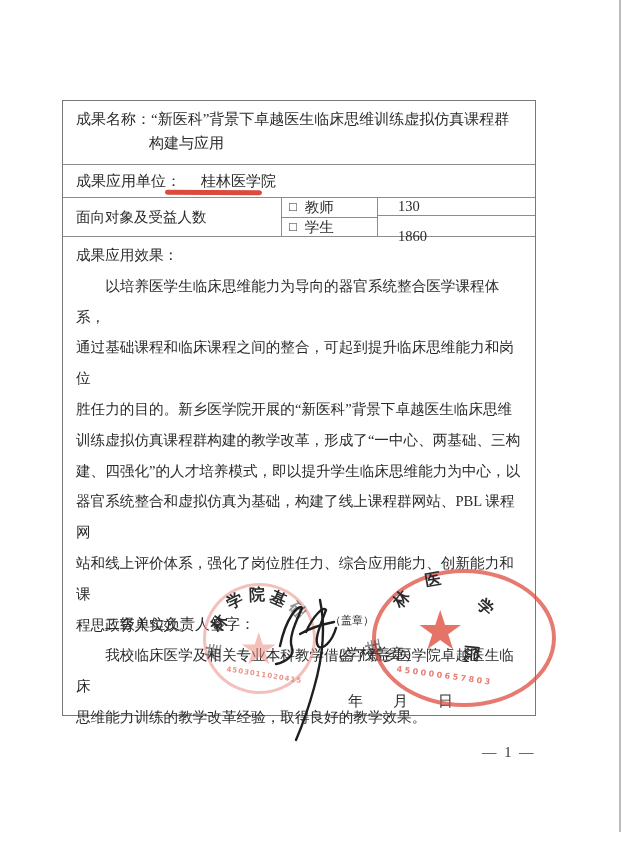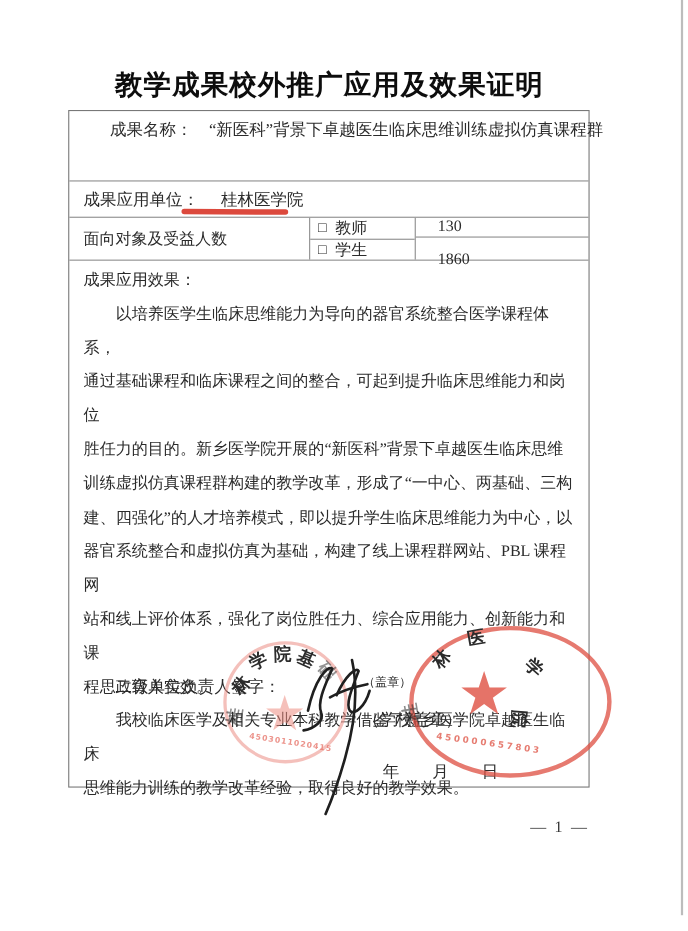--- a/index.html
+++ b/index.html
@@ -11,21 +11,21 @@
     position:absolute;left:62px;top:60px;width:475px;text-align:center;
     font-size:25px;font-weight:bold;color:#0d0d0d;letter-spacing:1px;
   }
   .doc-table{
     position:absolute;left:62px;top:100px;width:474px;height:616px;
     border:1px solid #787878;box-sizing:border-box;background:transparent;
   }
   .trow{box-sizing:border-box;border-bottom:1px solid #8d8d8d;position:relative;}
   .trow:last-child{border-bottom:none;}
   .r1{height:64px;padding:6px 10px 0 13px;font-size:15px;line-height:24px;}
-  .r1 .l1{display:flex;gap:15px;white-space:nowrap;margin-left:24px;}
+  .r1 .l1{display:flex;gap:0;white-space:nowrap;}
   .r1 .l2{margin-left:73px;}
   .r2{height:33px;padding:0 10px 0 13px;font-size:15px;display:flex;align-items:center;gap:20px;}
   .r3{height:39px;display:flex;font-size:14.5px;}
   .r3 .c-label{width:219px;box-sizing:border-box;border-right:1px solid #8d8d8d;
     display:flex;align-items:center;padding-left:13px;}
   .r3 .c-mid{width:96px;box-sizing:border-box;border-right:1px solid #8d8d8d;display:flex;flex-direction:column;}
   .r3 .c-val{flex:1;display:flex;flex-direction:column;gap:12px;}
   .subrow{flex:1;display:flex;align-items:center;padding-left:7px;box-sizing:border-box;}
   .c-mid .subrow:first-child,.c-val .subrow:first-child{border-bottom:1px solid #8d8d8d;}
   .c-val .subrow{padding-left:20px;}
@@ -55,29 +55,29 @@
   .signature-svg{position:absolute;left:262px;top:588px;}
   .pagenum{position:absolute;left:482px;top:744px;font-size:14.5px;color:#333;letter-spacing:2px;}
   .footnum{position:absolute;left:0;top:789px;width:625px;text-align:center;font-size:13px;color:#222;}
   .scan-edge{position:absolute;left:619px;top:0;width:2px;height:832px;background:#b0b0b0;opacity:.85;}
 </style>
 </head>
 <body>
 
 <div class="page">
 
-  <div class="title">教学成果校外推广应用及效果证明</div>
 
   <div class="doc-table">
 
     <div class="trow r1">
       <div class="l1">
         <span>成果名称：</span>
         <span>“新医科”背景下卓越医生临床思维训练虚拟仿真课程群</span>
       </div>
+      <div class="l2">构建与应用</div>
     </div>
 
     <div class="trow r2">
       <span>成果应用单位：</span>
       <span>桂林医学院</span>
     </div>
 
     <div class="trow r3">
       <div class="c-label">面向对象及受益人数</div>
       <div class="c-mid">

